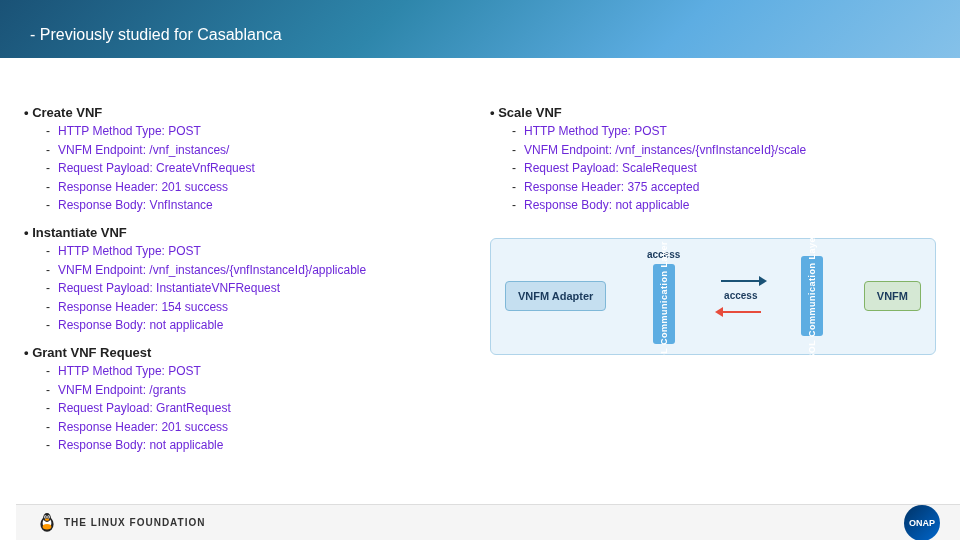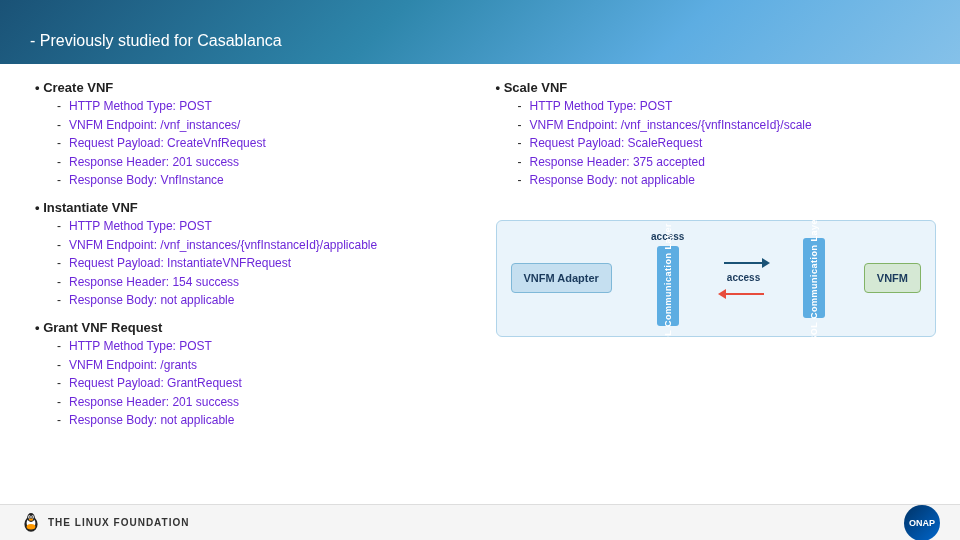--- a/index.html
+++ b/index.html
@@ -17,43 +17,44 @@
       color: white;
     }
     .header-title {
       font-size: 28px;
       font-weight: bold;
       letter-spacing: 0.5px;
     }
     .header-subtitle {
       font-size: 16px;
       font-weight: normal;
-      margin-top: 14px;
+      margin-top: 8px;
     }
 
     .content {
       display: flex;
       flex-direction: row;
-      padding: 16px 24px 10px 35px;
+      padding: 16px 24px 10px 24px;
       gap: 20px;
       height: 430px;
+      margin-top: 31px;
     }
 
     .left-column {
       flex: 1;
       display: flex;
       flex-direction: column;
       gap: 0;
     }
 
     .right-column {
       flex: 1;
       display: flex;
       flex-direction: column;
-      gap: 12px;
+      gap: 5px;
     }
 
     .section {
       margin-bottom: 10px;
     }
 
     .section-title {
       font-size: 13px;
       font-weight: bold;
       color: #222;
@@ -176,21 +177,21 @@
       font-size: 11px;
       font-weight: bold;
       text-align: center;
       color: #1a3a5c;
       min-width: 55px;
     }
 
     .footer {
       position: absolute;
       bottom: 0;
-      left: 0;
+      left: 16px;
       right: 0;
       height: 36px;
       background: #f5f5f5;
       border-top: 1px solid #ddd;
       display: flex;
       align-items: center;
       justify-content: space-between;
       padding: 0 20px;
     }
 

